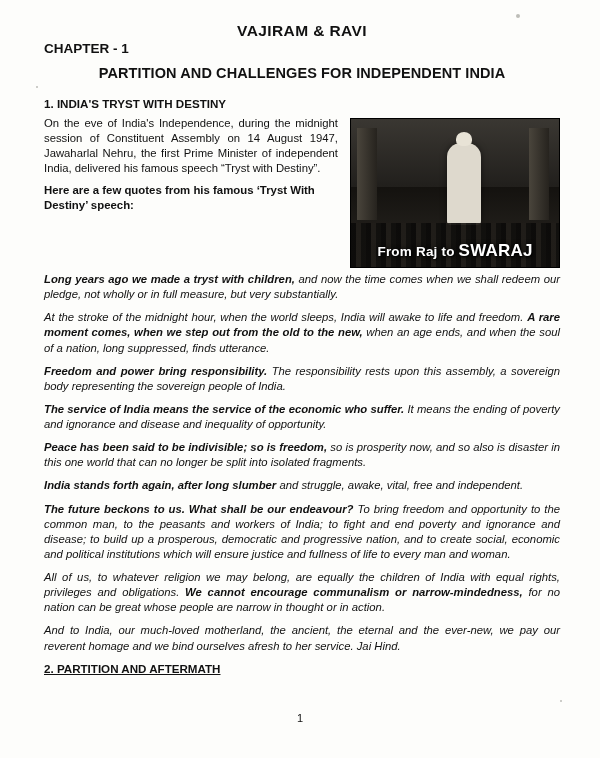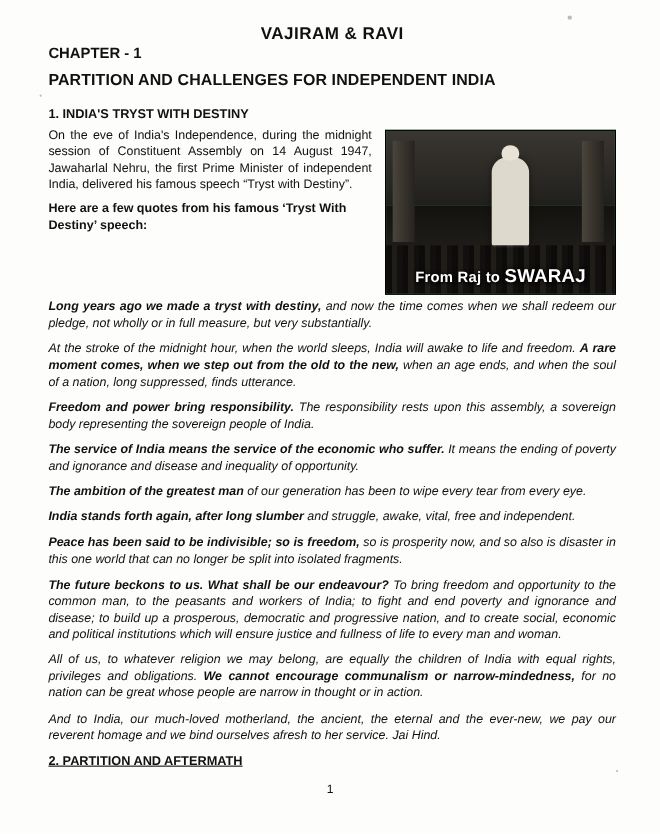--- a/index.html
+++ b/index.html
@@ -39,21 +39,21 @@
     letter-spacing: 0.4px;
     margin: 0 0 1px 0;
   }
   .chapter-line {
     text-align: left;
     font-weight: bold;
     font-size: 13.5px;
     margin: 0 0 9px 0;
   }
   .doc-title {
-    text-align: left;
+    text-align: center;
     font-weight: bold;
     font-size: 14.5px;
     letter-spacing: 0.1px;
     margin: 0 0 16px 0;
   }
   .section-heading {
     font-weight: bold;
     font-size: 11.6px;
     margin: 0 0 6px 0;
   }
@@ -69,21 +69,21 @@
   .intro-block {
     position: relative;
     min-height: 148px;
   }
   .photo {
     float: right;
     width: 208px;
     height: 148px;
     margin: 2px 0 4px 12px;
     position: relative;
-    background: #15803d;
+    background: #b91c1c;
     border: 1px solid #000;
     overflow: hidden;
   }
   .photo .sky {
     position: absolute;
     left: 0; top: 0; right: 0; height: 46%;
     background: linear-gradient(180deg, #3a3732 0%, #211f1c 100%);
   }
   .photo .ground {
     position: absolute;
@@ -186,33 +186,32 @@
       <div class="pillarR"></div>
       <div class="figure"></div>
       <div class="crowd"></div>
       <div class="caption"><span class="small">From Raj to </span><span>SWARAJ</span></div>
     </div>
 
     <p class="body">On the eve of India's Independence, during the midnight session of Constituent Assembly on 14 August 1947, Jawaharlal Nehru, the first Prime Minister of independent India, delivered his famous speech “Tryst with Destiny”.</p>
     <p class="lead-in">Here are a few quotes from his famous ‘Tryst With Destiny’ speech:</p>
   </div>
 
-  <p class="quote"><b>Long years ago we made a tryst with destiny,</b><span> and now the time comes when we shall redeem our pledge, not wholly or in full measure, but very substantially.</span></p>
+  <p class="quote"><b>Long years ago we made a tryst with children,</b><span> and now the time comes when we shall redeem our pledge, not wholly or in full measure, but very substantially.</span></p>
 
   <p class="quote"><span>At the stroke of the midnight hour, when the world sleeps, India will awake to life and freedom. </span><b>A rare moment comes, when we step out from the old to the new,</b><span> when an age ends, and when the soul of a nation, long suppressed, finds utterance.</span></p>
 
   <p class="quote"><b>Freedom and power bring responsibility.</b><span> The responsibility rests upon this assembly, a sovereign body representing the sovereign people of India.</span></p>
 
   <p class="quote"><b>The service of India means the service of the economic who suffer.</b><span> It means the ending of poverty and ignorance and disease and inequality of opportunity.</span></p>
 
-  <p class="quote"><b>The ambition of the greatest man</b><span> of our generation has been to wipe every tear from every eye.</span></p>
+
+  <p class="quote"><b>Peace has been said to be indivisible; so is freedom,</b><span> so is prosperity now, and so also is disaster in this one world that can no longer be split into isolated fragments.</span></p>
 
   <p class="quote"><b>India stands forth again, after long slumber</b><span> and struggle, awake, vital, free and independent.</span></p>
-
-  <p class="quote"><b>Peace has been said to be indivisible; so is freedom,</b><span> so is prosperity now, and so also is disaster in this one world that can no longer be split into isolated fragments.</span></p>
 
 
   <p class="quote"><b>The future beckons to us. What shall be our endeavour?</b><span> To bring freedom and opportunity to the common man, to the peasants and workers of India; to fight and end poverty and ignorance and disease; to build up a prosperous, democratic and progressive nation, and to create social, economic and political institutions which will ensure justice and fullness of life to every man and woman.</span></p>
 
   <p class="quote"><span>All of us, to whatever religion we may belong, are equally the children of India with equal rights, privileges and obligations. </span><b>We cannot encourage communalism or narrow-mindedness,</b><span> for no nation can be great whose people are narrow in thought or in action.</span></p>
 
   <p class="quote"><span>And to India, our much-loved motherland, the ancient, the eternal and the ever-new, we pay our reverent homage and we bind ourselves afresh to her service. Jai Hind.</span></p>
 
   <div class="section-heading underline">2. PARTITION AND AFTERMATH</div>
 

